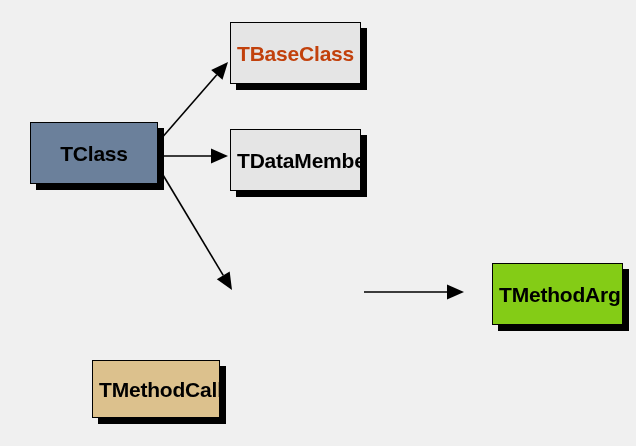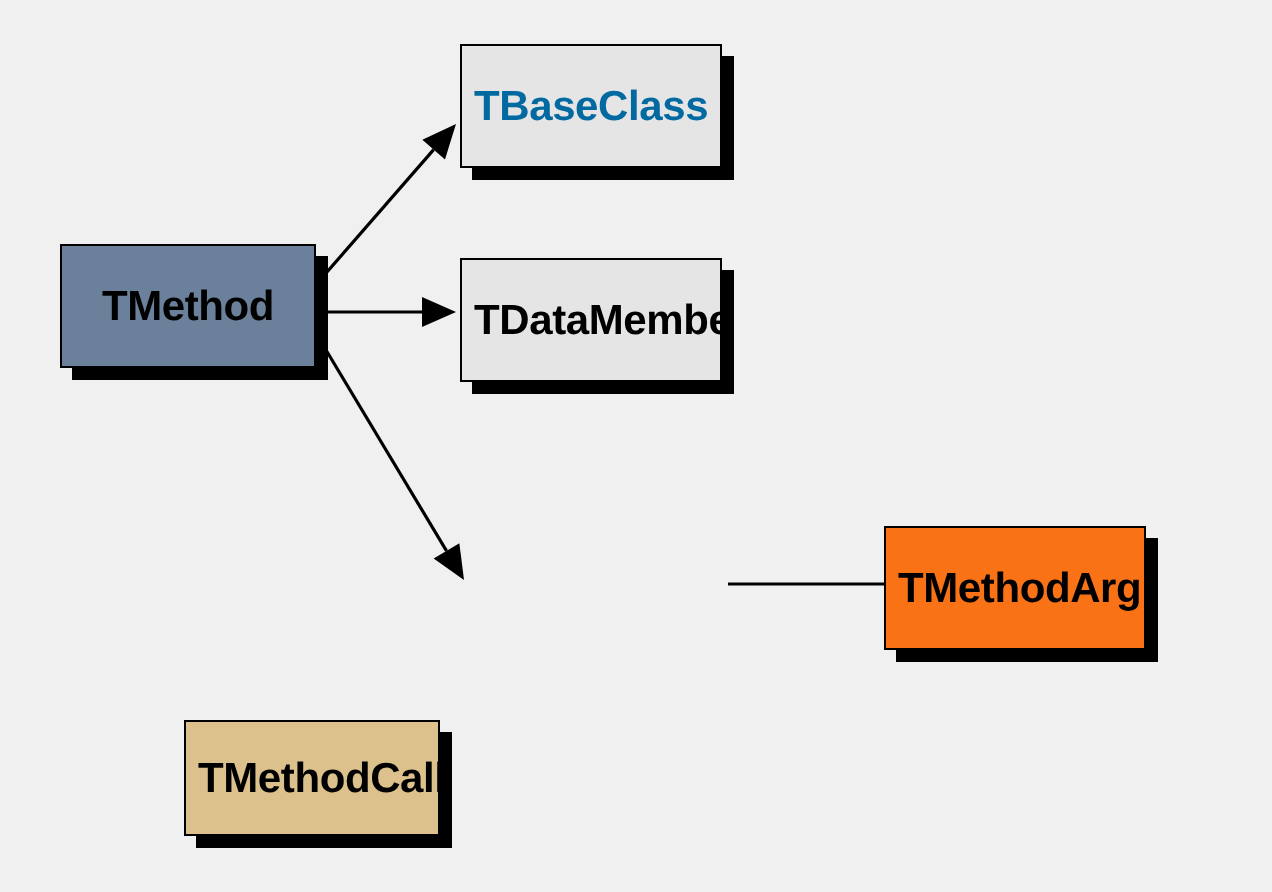--- a/index.html
+++ b/index.html
@@ -66,33 +66,33 @@
       <polygon points="228,62 222.48199706695712,79.74265041167554 211.17540611834036,69.88562240518912" fill="#000000"></polygon>
       <line x1="160" y1="156" x2="211" y2="156" stroke="#000000" stroke-width="1.6"></line>
       <polygon points="228,156 211,163.5 211,148.5" fill="#000000"></polygon>
       <line x1="160" y1="170" x2="223.25357215773204" y2="275.42262026288677" stroke="#000000" stroke-width="1.6"></line>
       <polygon points="232,290 216.82237521488796,279.28133842859324 229.68476910057612,271.5639020971803" fill="#000000"></polygon>
       <line x1="364" y1="292" x2="447" y2="292" stroke="#000000" stroke-width="1.6"></line>
       <polygon points="464,292 447,299.5 447,284.5" fill="#000000"></polygon>
     </svg>
 
   <div class="node fit" style="left: 30px; top: 122px; width: 128px; height: 62px; background: rgb(107, 128, 155); border-color: rgb(0, 0, 0);">
-    <span class="node-label" style="color: rgb(0, 0, 0);">TMethod</span>
+    <span class="node-label" style="color: rgb(0, 0, 0);">TClass</span>
   </div>
 
   <div class="node clip" style="left: 230px; top: 22px; width: 131px; height: 62px; background: rgb(229, 229, 229); border-color: rgb(0, 0, 0);">
-    <span class="node-label" style="color: #0369a1;">TBaseClass</span>
+    <span class="node-label" style="color: #c2410c;">TBaseClass</span>
   </div>
 
   <div class="node clip" style="left: 230px; top: 129px; width: 131px; height: 62px; background: rgb(229, 229, 229); border-color: rgb(0, 0, 0);">
     <span class="node-label" style="color: rgb(0, 0, 0);">TDataMember</span>
   </div>
 
 
-  <div class="node clip" style="left: 442px; top: 263px; width: 131px; height: 62px; background: #f97316; border-color: rgb(0, 0, 0);">
+  <div class="node clip" style="left: 492px; top: 263px; width: 131px; height: 62px; background: #84cc16; border-color: rgb(0, 0, 0);">
     <span class="node-label" style="color: rgb(0, 0, 0);">TMethodArg</span>
   </div>
 
   <div class="node clip" style="left: 92px; top: 360px; width: 128px; height: 58px; background: rgb(220, 193, 141); border-color: rgb(0, 0, 0);">
     <span class="node-label" style="color: rgb(0, 0, 0);">TMethodCall</span>
   </div>
 
 </div>
 
 </body></html>

